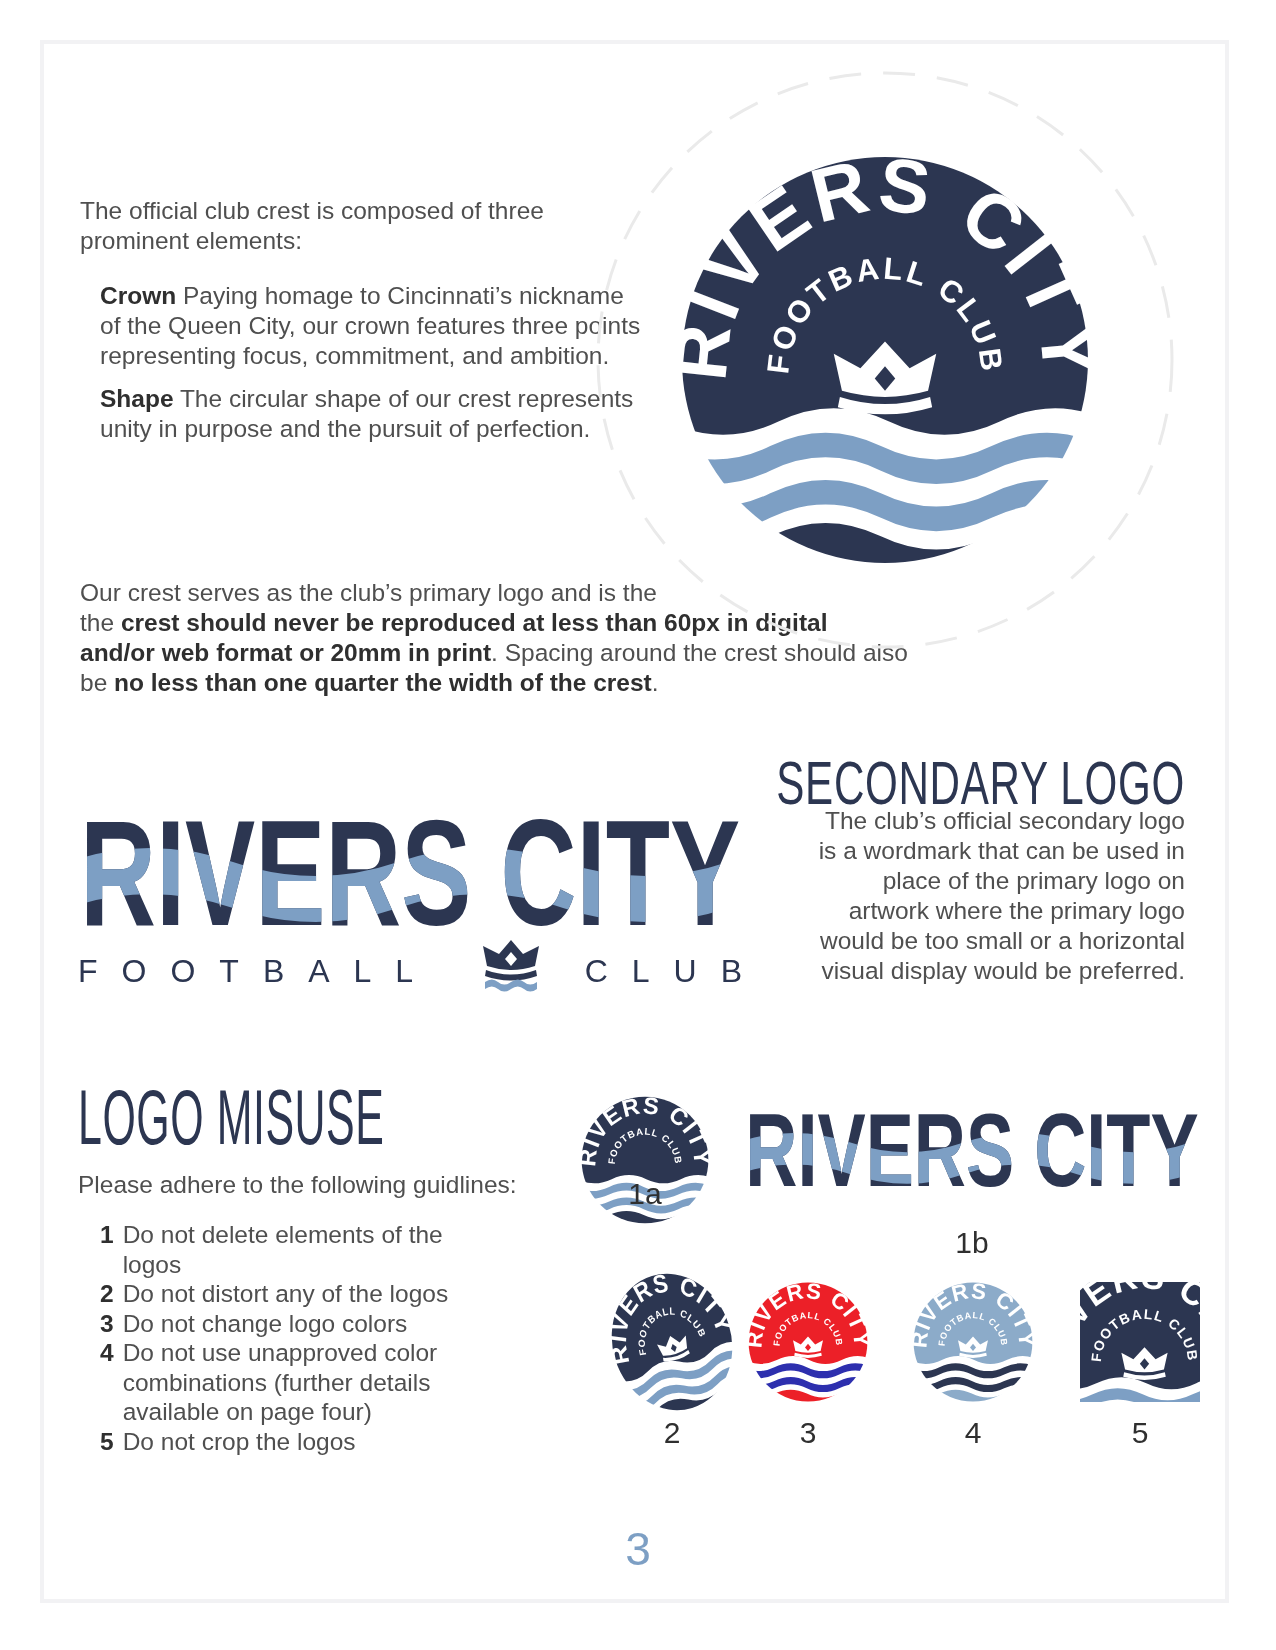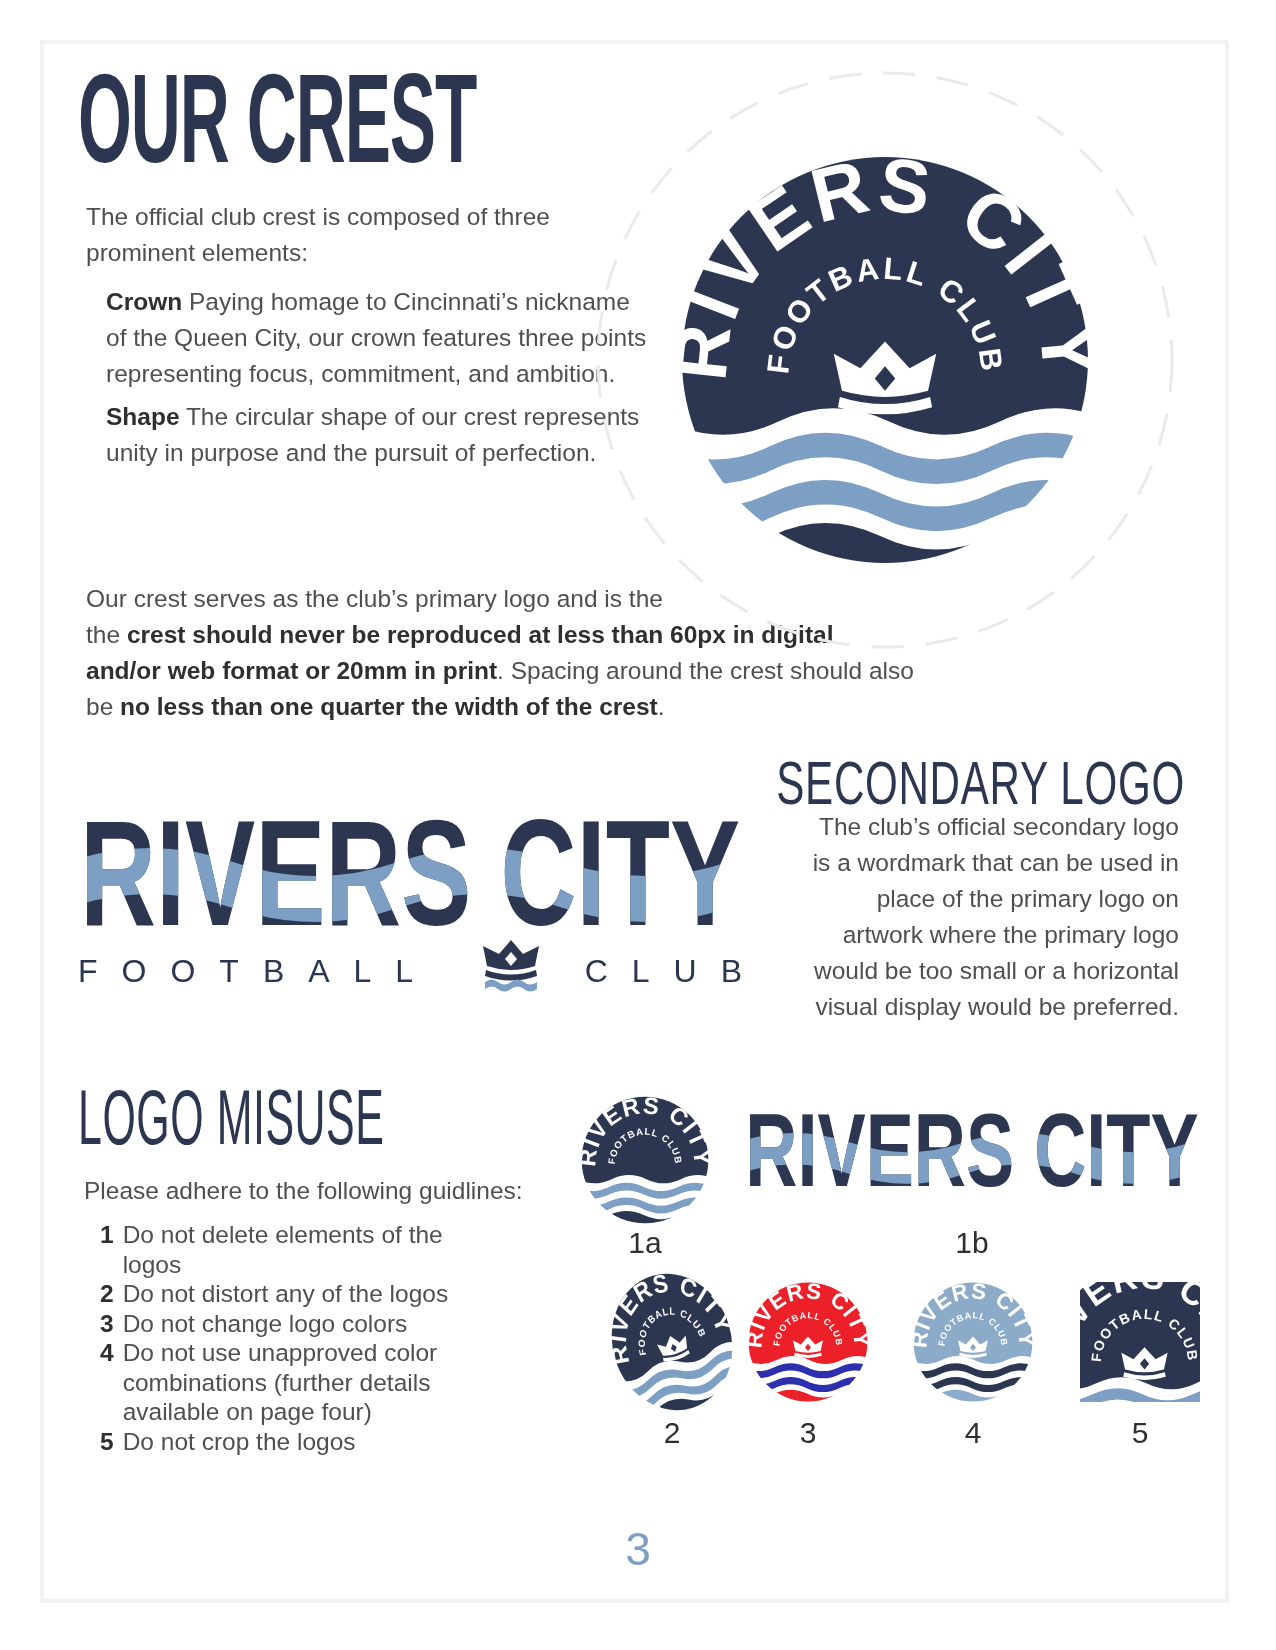--- a/index.html
+++ b/index.html
@@ -14,21 +14,21 @@
   .h1 span{display:inline-block;transform:scaleX(.55);transform-origin:0 0;
            font-weight:bold;font-size:126px;letter-spacing:-2px;color:var(--navy);white-space:nowrap;}
   .h2{position:absolute;right:91px;top:752px;text-align:right;line-height:1;}
   .h2 span{display:inline-block;transform:scaleX(.68);transform-origin:100% 0;
            font-size:62px;color:var(--navy);white-space:nowrap;letter-spacing:1px;}
   .h3{position:absolute;left:78px;top:1078px;line-height:1;}
   .h3 span{display:inline-block;transform:scaleX(.55);transform-origin:0 0;
            font-size:78px;color:var(--navy);white-space:nowrap;letter-spacing:1px;}
 
   
-  .line{margin:6px;font-size:24.5px;line-height:30px;color:#4f4f4f;}
+  .line{margin:0;font-size:24.5px;line-height:30px;color:#4f4f4f;}
   .line b{color:#2f2f2f;}
   .txtblock{position:absolute;}
   .bullets{position:absolute;left:100px;top:281px;}
   .bullet{margin-bottom:13px;}
   .usage{left:80px;top:578px;width:880px;}
   .intro{left:80px;top:196px;width:560px;}
   .secpara{right:91px;top:806px;width:480px;text-align:right;}
   .misintro{left:78px;top:1170px;width:520px;}
   .rules{position:absolute;left:100px;top:1220px;width:400px;}
   .rule{display:flex;gap:9px;font-size:24.5px;line-height:29.5px;color:#4f4f4f;}
@@ -77,21 +77,20 @@
         <path fill="var(--dome)" d="M 100 103 L 105 109 L 100 115 L 95 109 Z"></path>
         <path fill="var(--txt)" d="M 78 118 Q 100 125 122 118 L 123 123 Q 100 130 77 123 Z"></path>
       </g>
     </g>
   </defs>
 </svg>
 
 <div class="page">
   <div class="frame"></div>
 
-  <div class="h1"><span>OUR CREST</span></div>
   <div class="txtblock intro">
       <p class="line"><span>The official club crest is composed of three</span></p>
       <p class="line"><span>prominent elements:</span></p>
     </div>
   <div class="bullets">
       <div class="bullet">
         <p class="line"><b>Crown</b><span> Paying homage to Cincinnati’s nickname</span></p>
         <p class="line"><span>of the Queen City, our crown features three points</span></p>
         <p class="line"><span>representing focus, commitment, and ambition.</span></p>
       </div>
@@ -167,21 +166,21 @@
       </div>
       <div class="rule">
         <b class="num">5</b>
         <span class="rtext">Do not crop the logos</span>
       </div>
     </div>
 
   <svg class="abs" style="left:581px;top:1096px;--dome:var(--navy);--wave:var(--light_blue);--bottomw:var(--navy);--txt:#fff" width="128" height="128" viewBox="0 0 200 200">
     <use href="#crest-base"></use>
   </svg>
-  <div class="ex-label" style="left:581px;top:1226px;width:128px">1a</div>
+  <div class="ex-label" style="left:581px;top:1177px;width:128px">1a</div>
 
   <svg class="abs" style="left:744px;top:1108px" width="456" height="87" viewBox="0 0 664 126">
     <clipPath id="wmB">
         <text class="wmtext" x="332" y="113" text-anchor="middle" textLength="660" lengthAdjust="spacingAndGlyphs">RIVERS CITY</text>
       </clipPath>
     <text class="wmtext" x="332" y="113" text-anchor="middle" textLength="660" lengthAdjust="spacingAndGlyphs" fill="var(--navy)">RIVERS CITY</text>
     <g clip-path="url(#wmB)">
         <path d="M -10 50 q 82 -28 165 0 t 165 0 t 165 0 t 165 0 v 46 q -82 28 -165 0 t -165 0 t -165 0 t -165 0 Z" fill="var(--light_blue)"></path>
       </g>
   </svg>

